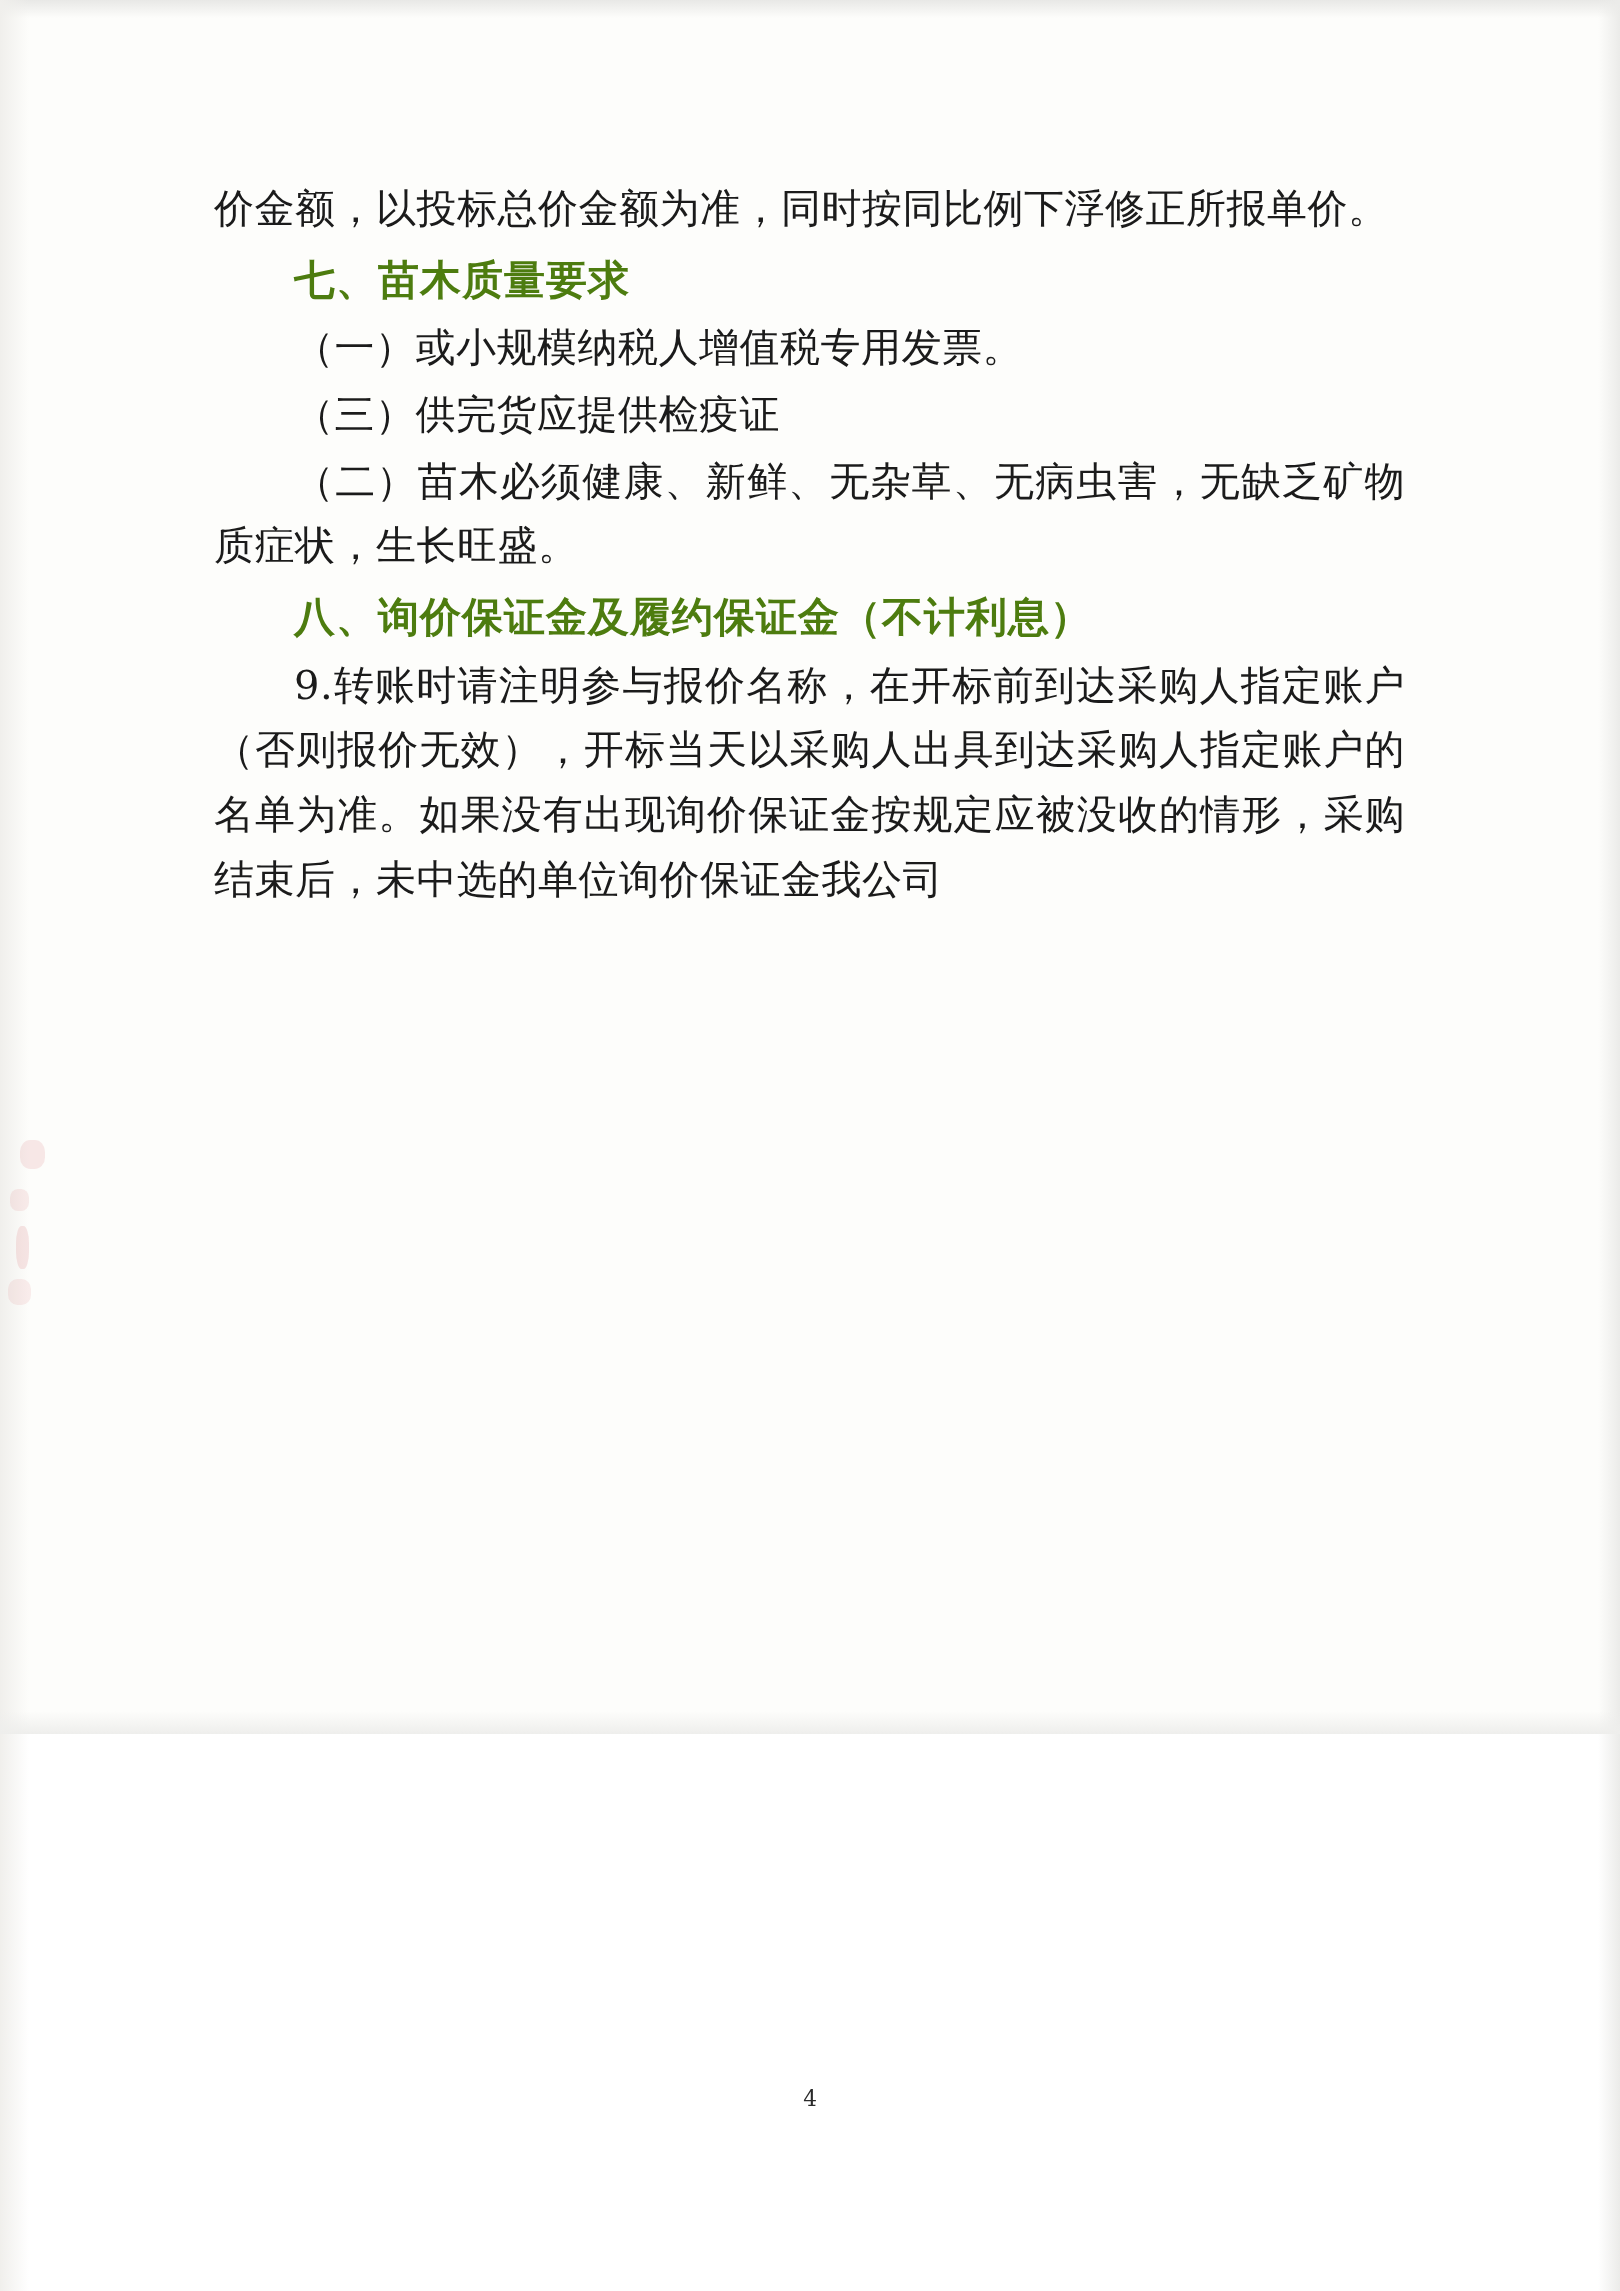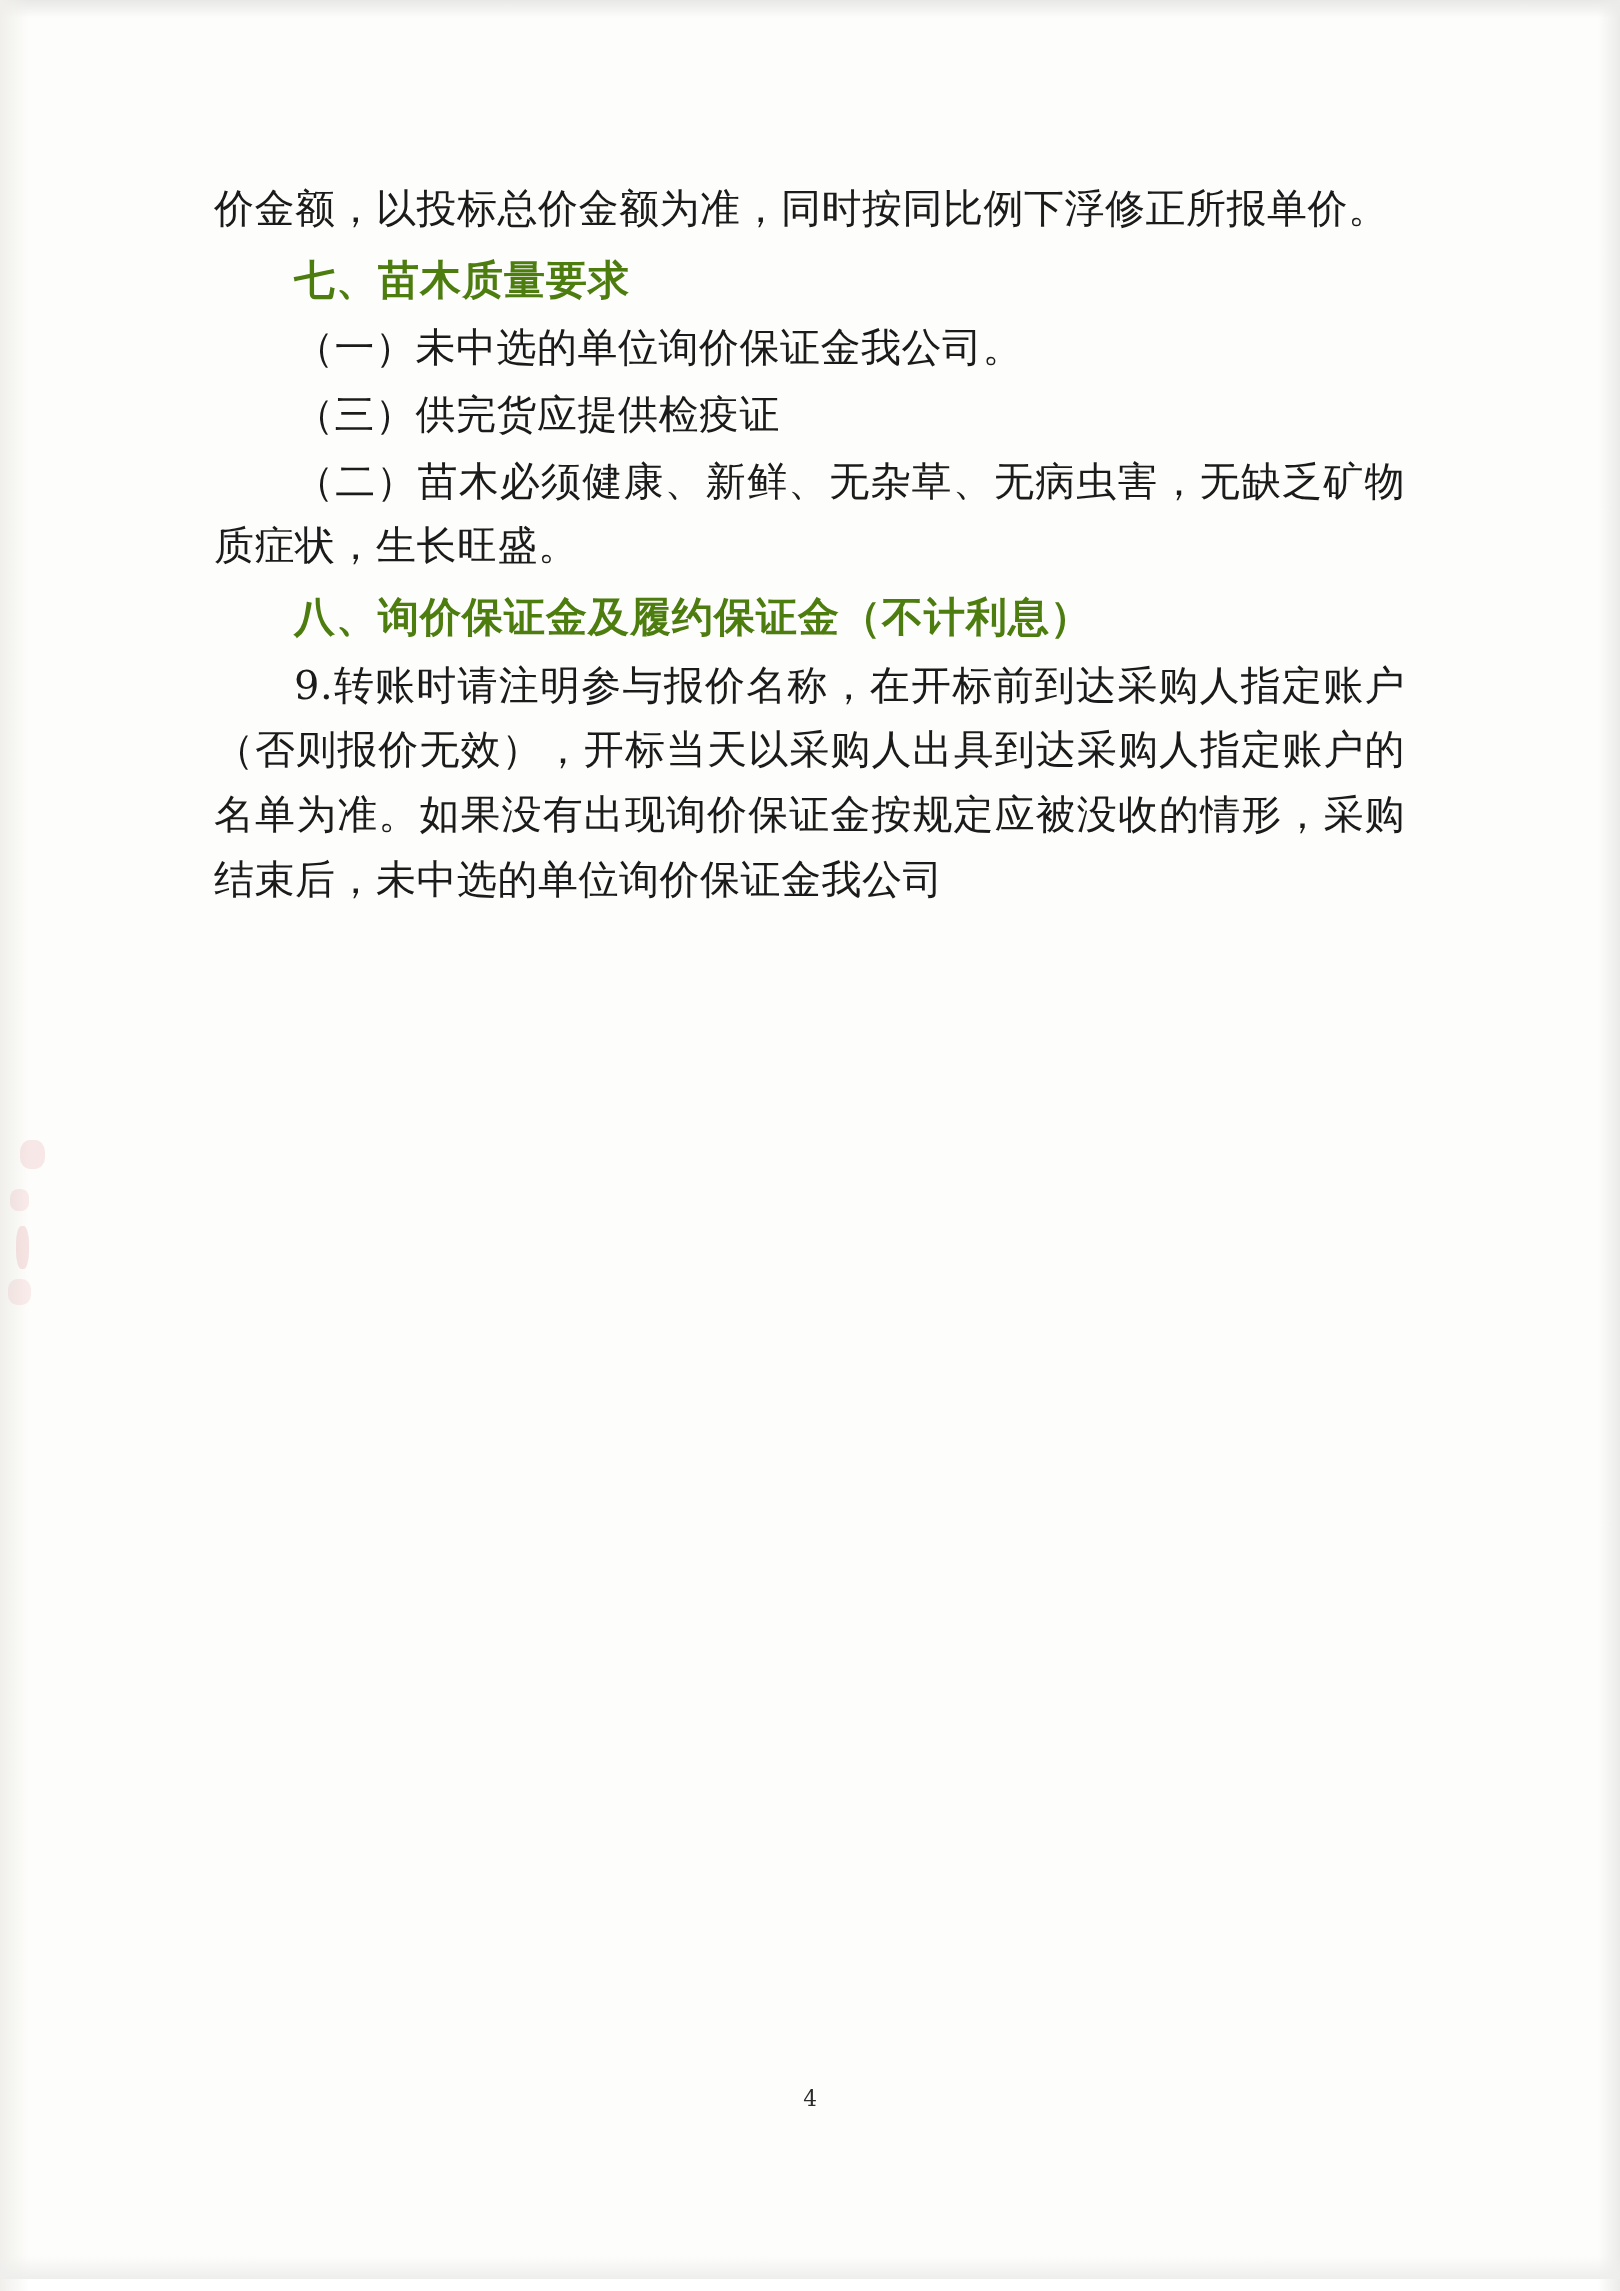--- a/index.html
+++ b/index.html
@@ -13,21 +13,21 @@
     position: relative;
     font-family: "DejaVu Serif", serif;
     overflow: hidden;
   }
   
   .page-sheet {
     position: absolute;
     left: 0;
     top: 0;
     width: 1620px;
-    height: 2279px;
+    height: 1734px;
     background: #fdfdfb;
   }
   
   .scan-edge-top {
     position: absolute;
     left: 0; top: 0;
     width: 1620px; height: 17.6px;
     background: linear-gradient(to bottom, #e8e8e6 0%, #fdfdfb 100%);
   }
   .scan-edge-right {
@@ -122,21 +122,21 @@
   <div class="seal-mark">
     <span class="m1"></span>
     <span class="m2"></span>
     <span class="m3"></span>
     <span class="m4"></span>
   </div>
 
   <div class="content">
     <p class="para">价金额，以投标总价金额为准，同时按同比例下浮修正所报单价。</p>
     <p class="heading">七、苗木质量要求</p>
-    <p class="para indent">（一）未中选的单位询价保证金我公司。</p>
+    <p class="para indent">（一）或小规模纳税人增值税专用发票。</p>
     <p class="para indent">（三）供完货应提供检疫证</p>
     <p class="para indent">（二）苗木必须健康、新鲜、无杂草、无病虫害，无缺乏矿物质症状，生长旺盛。</p>
     <p class="heading">八、询价保证金及履约保证金（不计利息）</p>
     <p class="para indent">9.转账时请注明参与报价名称，在开标前到达采购人指定账户（否则报价无效），开标当天以采购人出具到达采购人指定账户的名单为准。如果没有出现询价保证金按规定应被没收的情形，采购结束后，未中选的单位询价保证金我公司</p>
   </div>
 
   <div class="page-number">4</div>
 </div>
 
 

